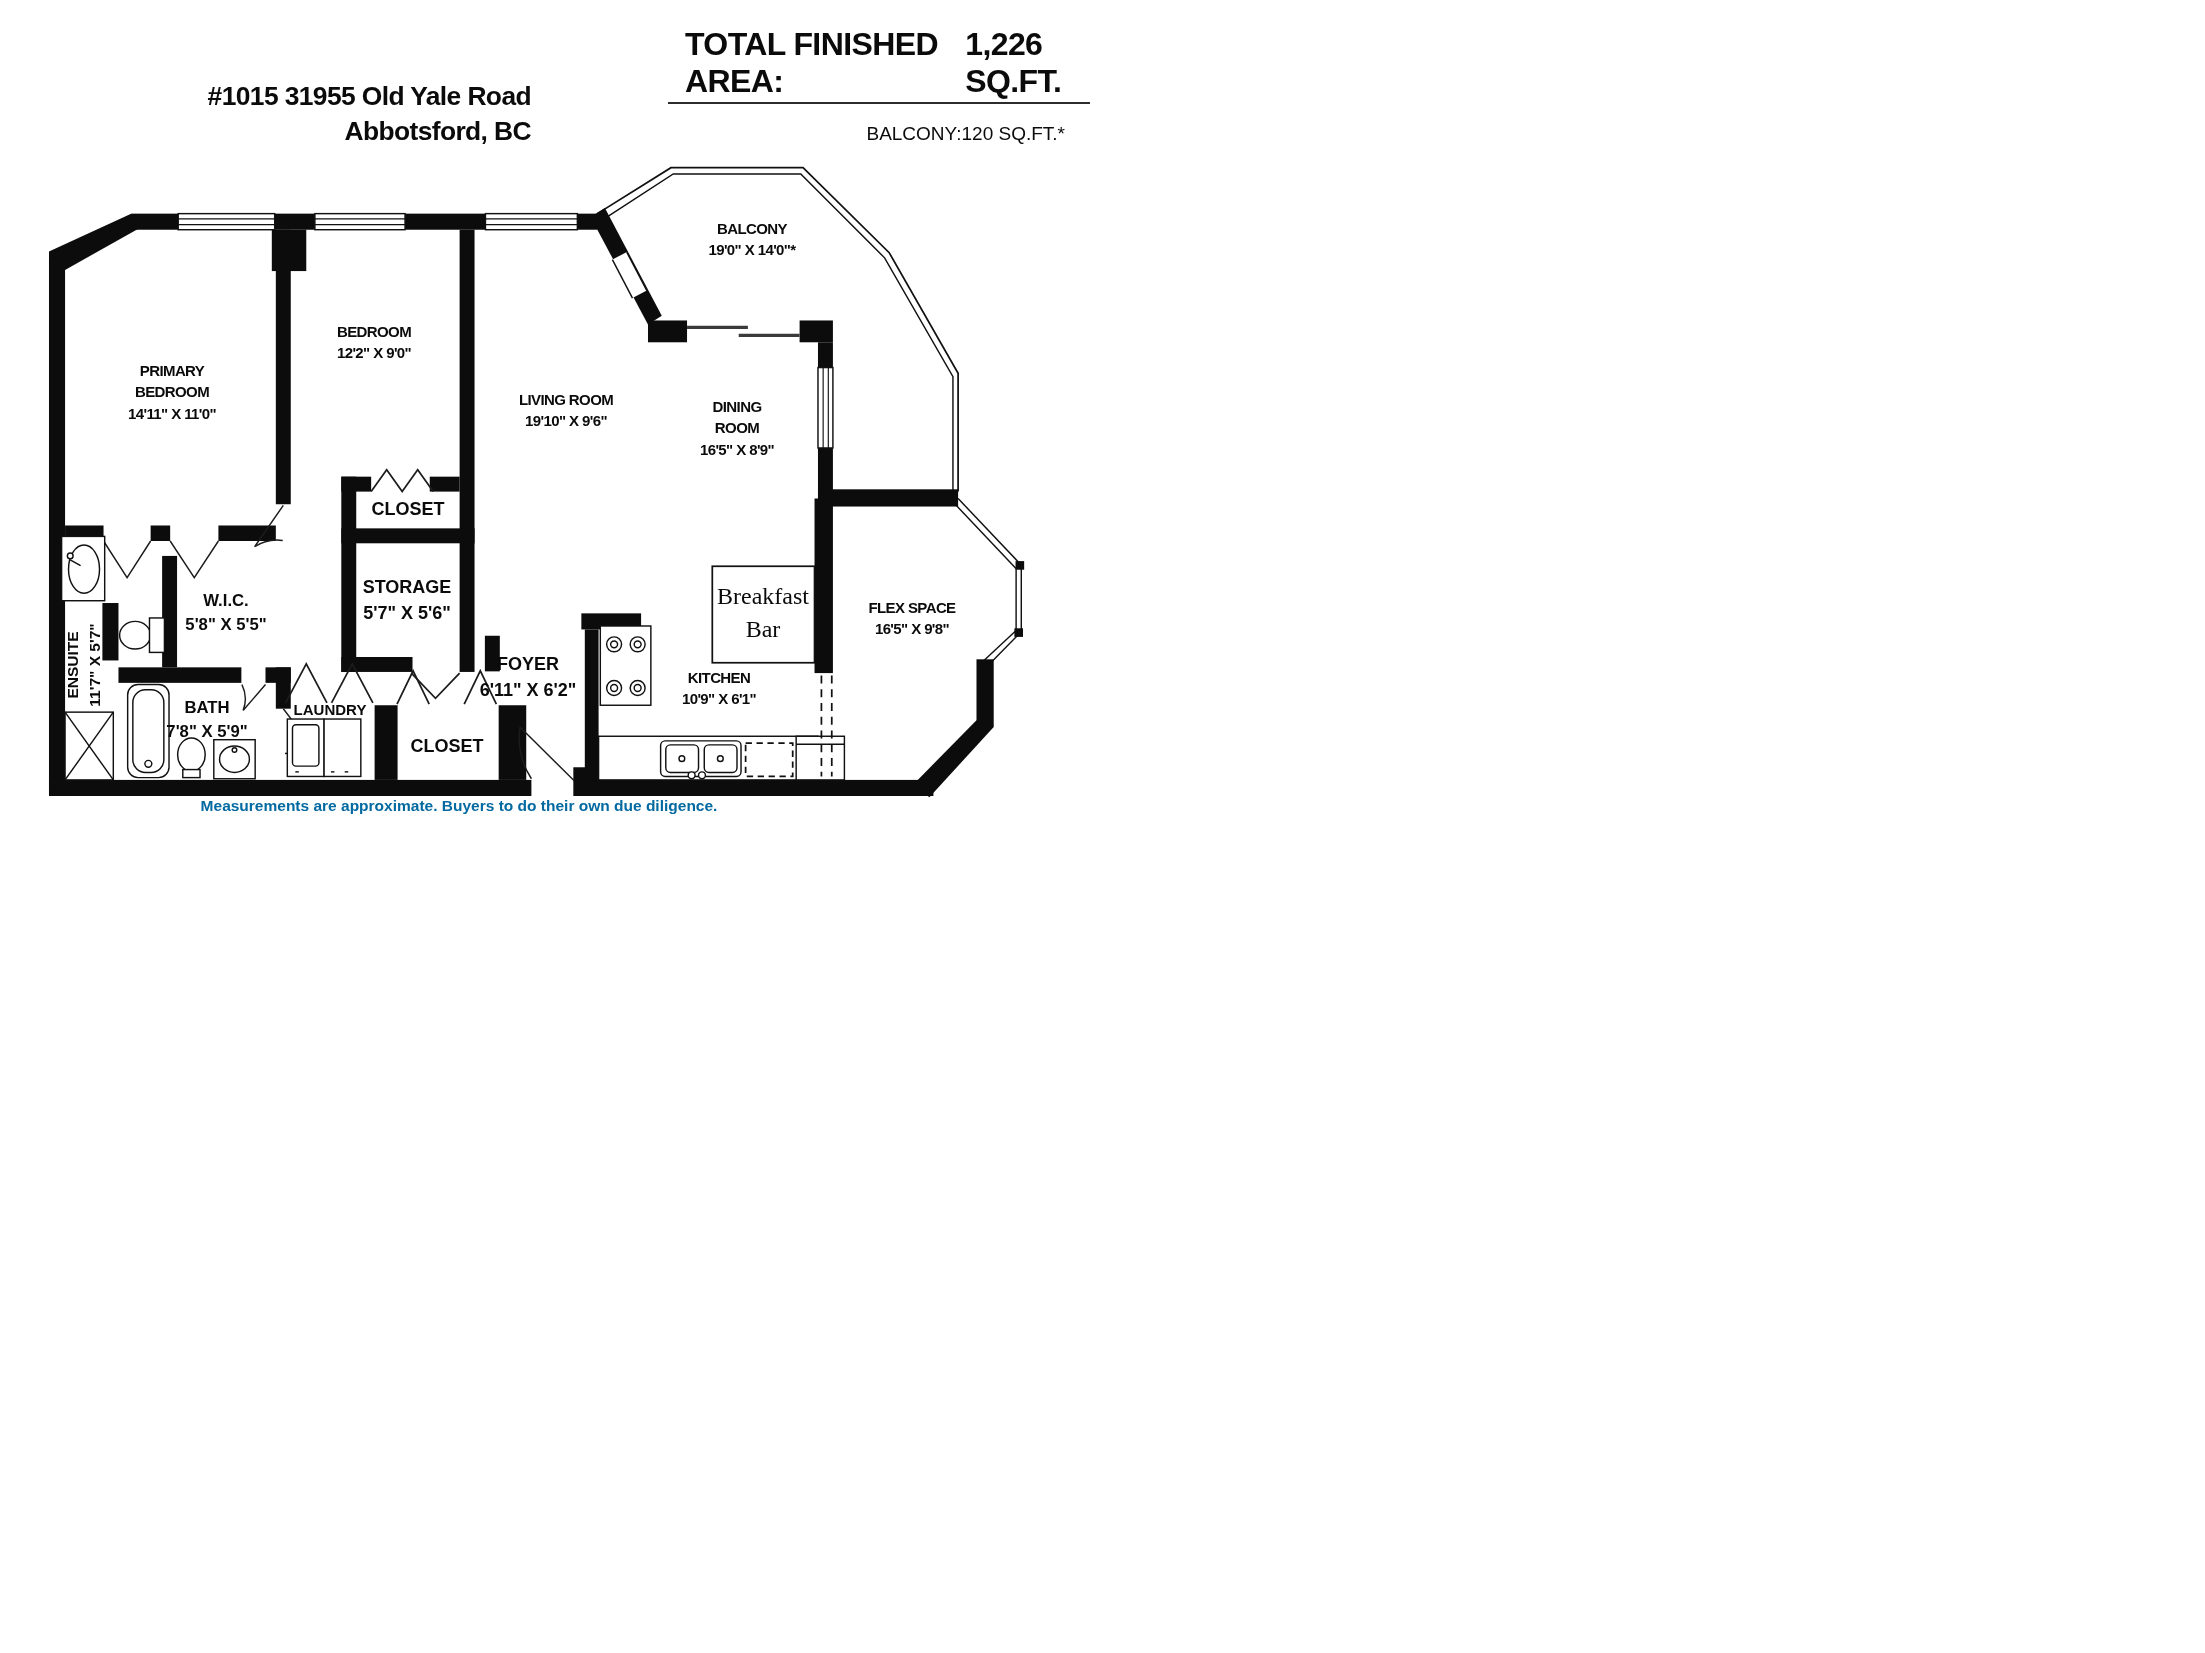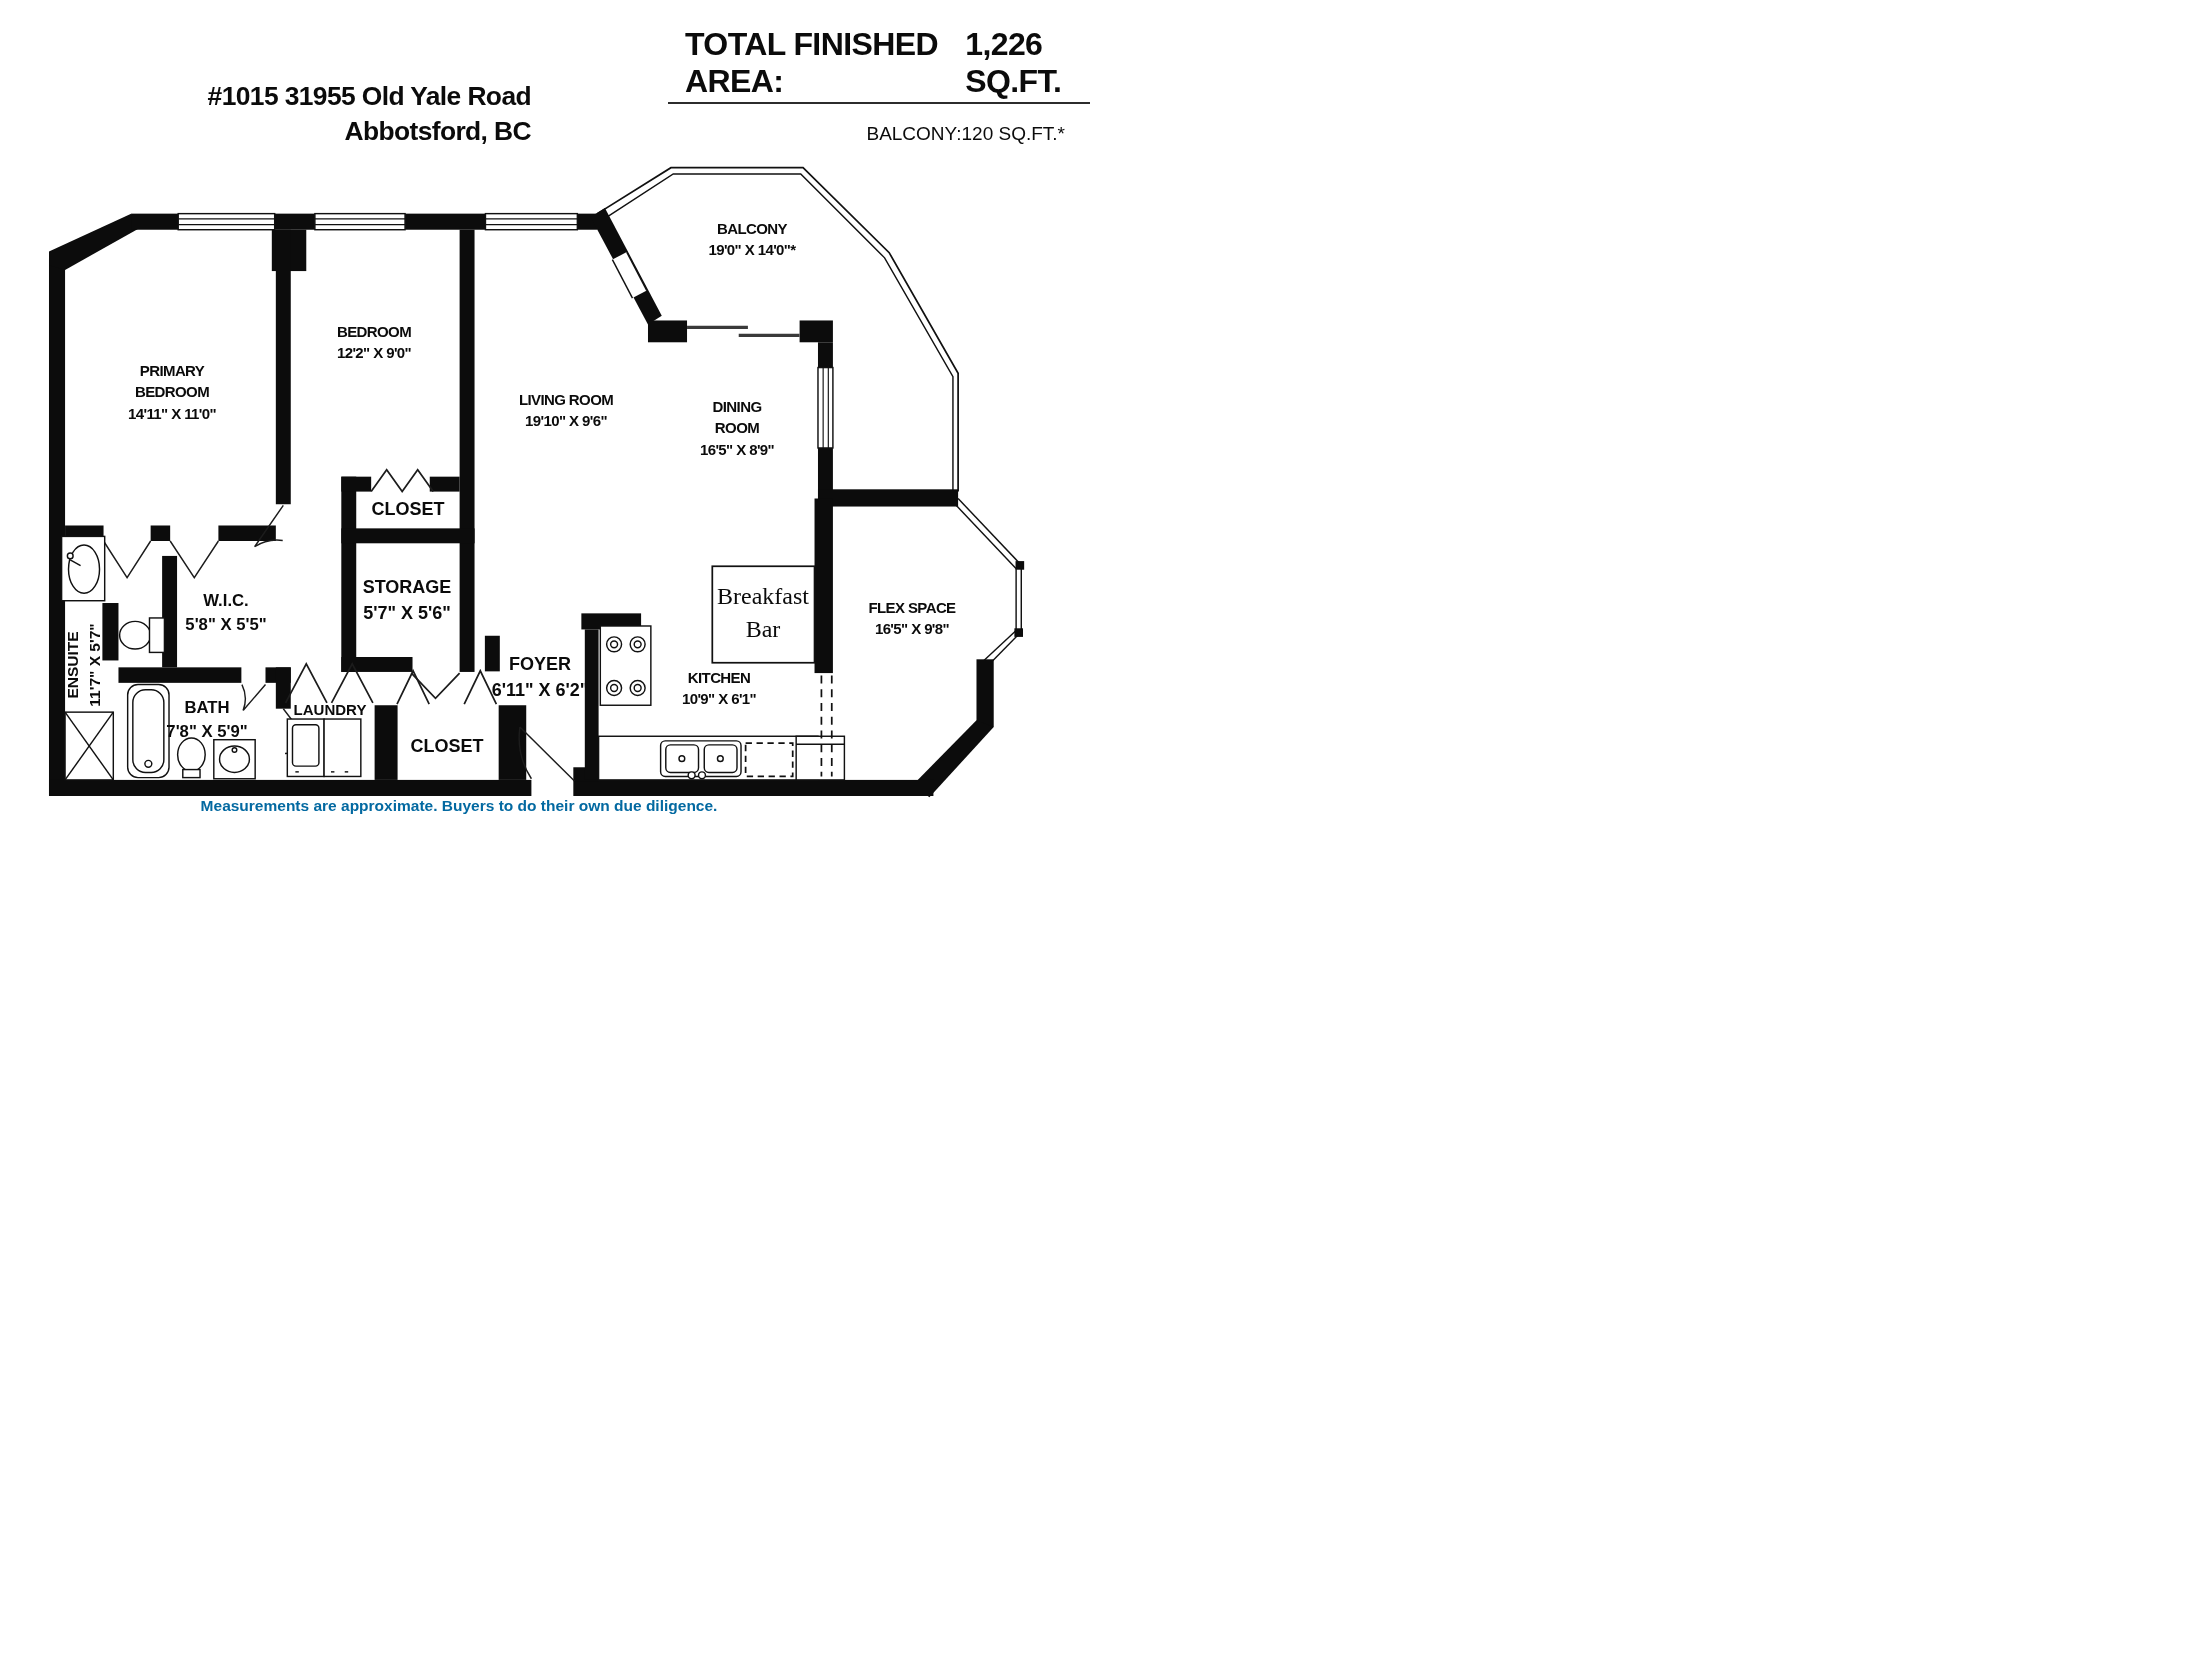--- a/index.html
+++ b/index.html
@@ -281,21 +281,21 @@
 
   <div class="lbl f29" style="left:207px;top:712px;">
     <div>BATH</div>
     <div>7'8" X 5'9"</div>
   </div>
 
   <div class="lbl f26" style="left:330px;top:710px;">
     <div>LAUNDRY</div>
   </div>
 
-  <div class="lbl f31" style="left:528px;top:678px;margin-left:12px;">
+  <div class="lbl f31" style="left:528px;top:678px;">
     <div>FOYER</div>
     <div>6'11" X 6'2"</div>
   </div>
 
   <div class="lbl f31" style="left:447px;top:747px;">
     <div>CLOSET</div>
   </div>
 
   <div class="lbl f40" style="left:719px;top:688px;">
     <div>KITCHEN</div>

